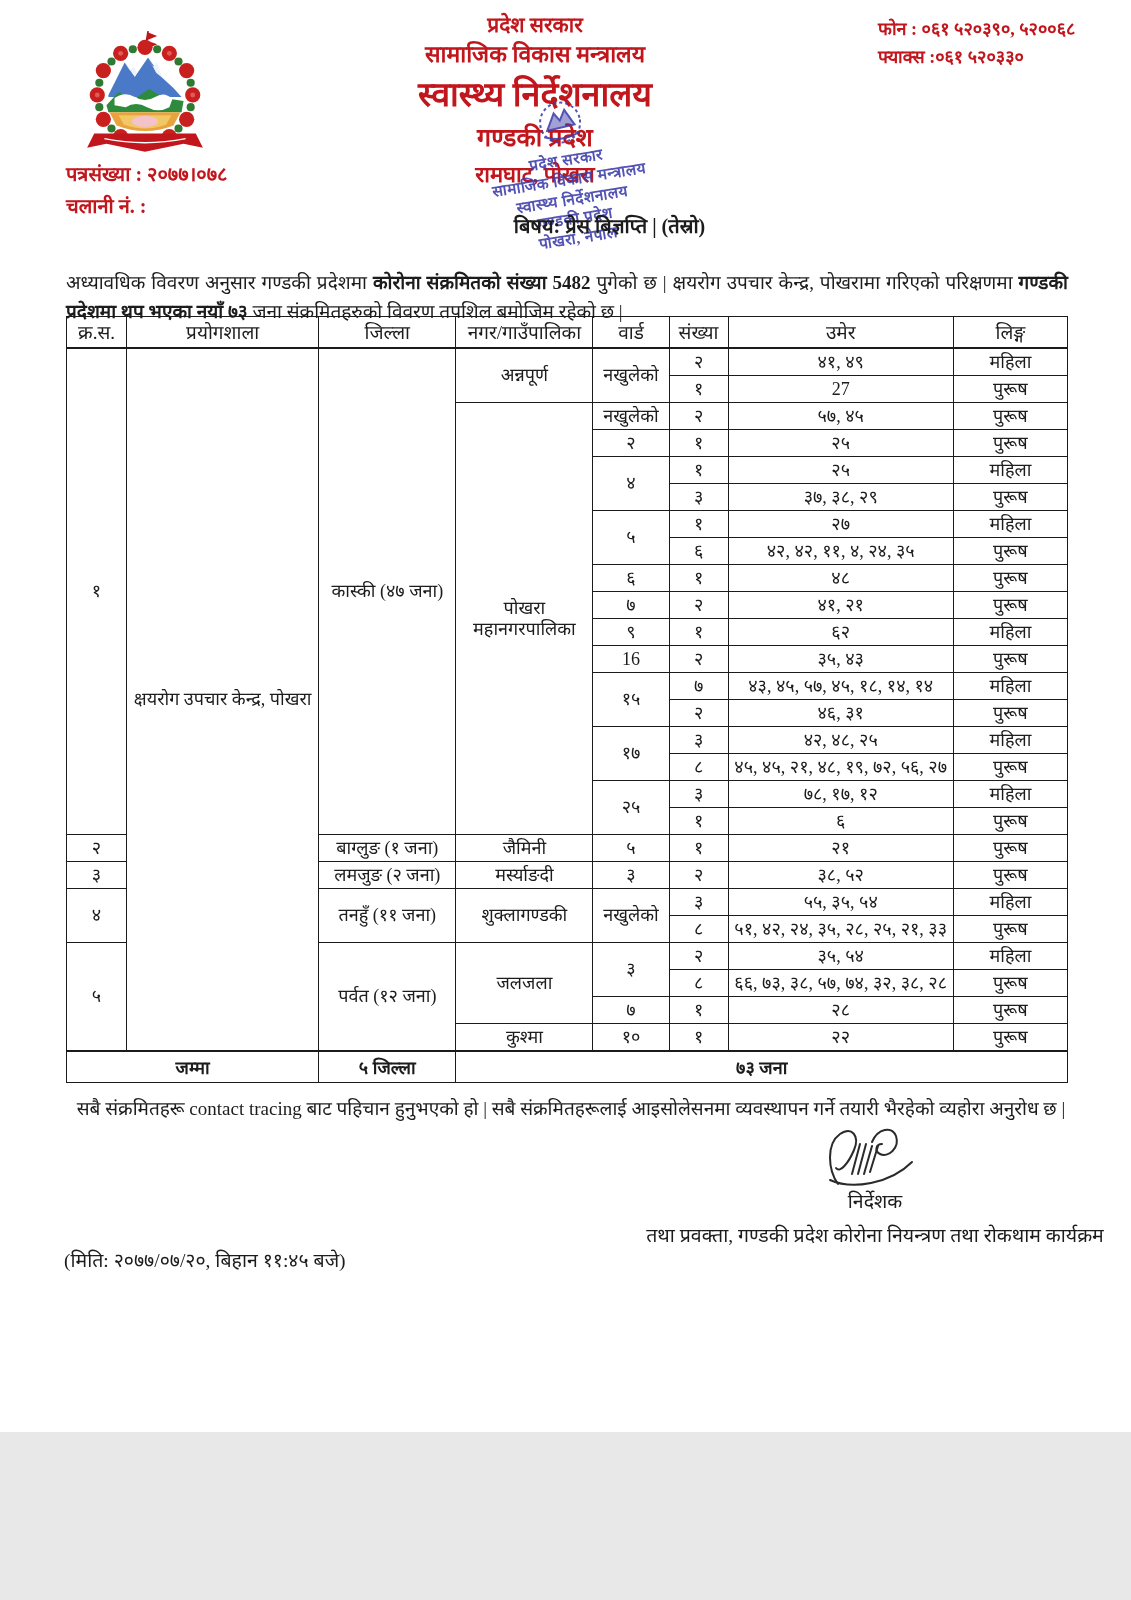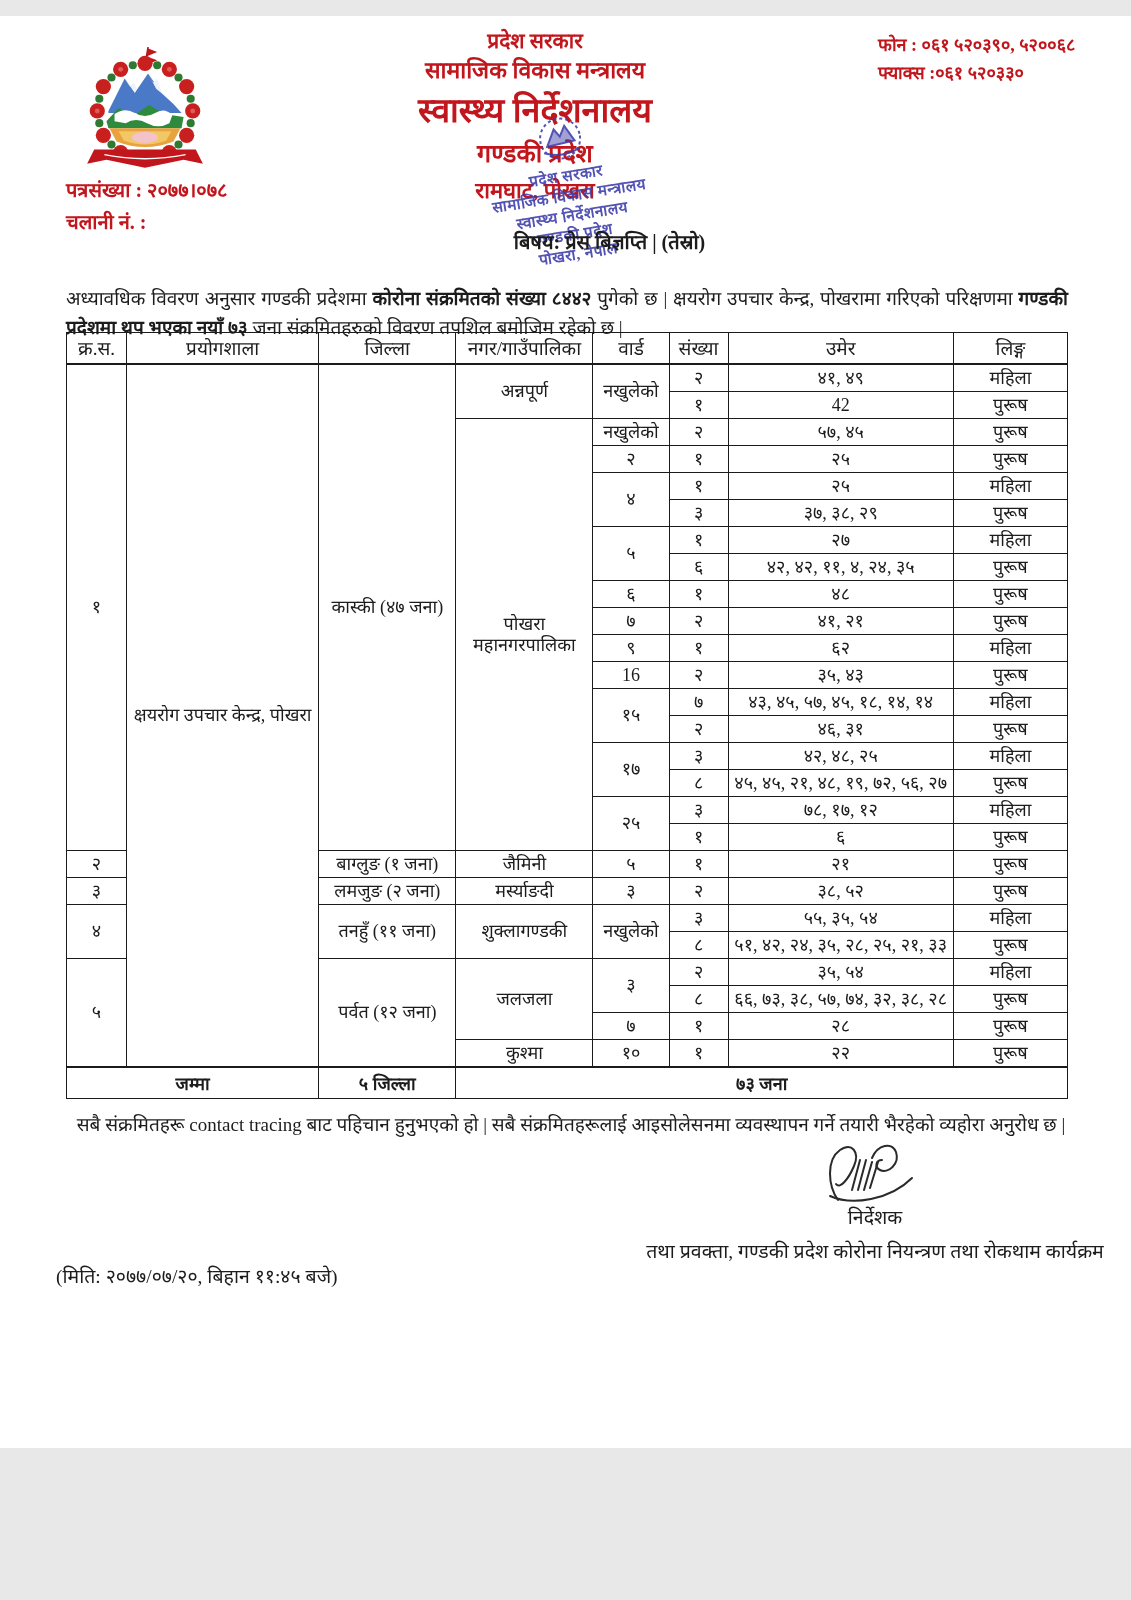--- a/index.html
+++ b/index.html
@@ -1,17 +1,17 @@
 <!DOCTYPE html>
 <html><head>
 <meta charset="utf-8">
 <style>
   html,body{margin:0;padding:0;background:#e8e8e8;}
   .page{
-    position:relative;width:1131px;height:1432px;margin:16px auto;background:#ffffff;
+    position:relative;width:1131px;height:1432px;margin:0 auto;background:#ffffff;
     font-family:"Liberation Serif","DejaVu Serif",serif;color:#1c1c1c;overflow:hidden;text-decoration:underline;
   }
   .red{color:#c2161d;}
   .b{font-weight:bold;}
   
   .logo{position:absolute;left:82px;top:30px;width:126px;height:132px;}
   .head-center{position:absolute;left:300px;top:12px;width:470px;text-align:center;line-height:1.25;}
   .hc1{font-size:21px;font-weight:bold;}
   .hc2{font-size:23px;font-weight:bold;margin-top:3px;}
   .hc3{font-size:34px;font-weight:bold;margin-top:4px;}
@@ -35,21 +35,21 @@
   .cases th,.cases td{border:1.6px solid #1b1b1b;text-align:center;vertical-align:middle;padding:0 4px;overflow:hidden;}
   .cases thead th{height:30px;font-weight:normal;font-size:19px;border-bottom-width:2.4px;}
   .cases tbody td{height:26px;line-height:1.15;}
   .cases tfoot td{height:30px;font-weight:bold;border-top-width:2.2px;}
   
   .note{position:absolute;left:66px;top:1076px;width:1010px;font-size:19px;text-align:center;}
   .sig-art{position:absolute;left:812px;top:1122px;width:120px;height:76px;}
   .sign-block{position:absolute;left:630px;top:1192px;width:490px;text-align:center;font-size:19.5px;line-height:1.0;}
   .sign-block .nm{margin-bottom:12px;}
   .sign-block .t1{margin-bottom:14px;}
-  .date-line{position:absolute;left:56px;top:1246px;font-size:19.5px;}
+  .date-line{position:absolute;left:64px;top:1246px;font-size:19.5px;}
 </style>
 </head>
 <body>
 
 <div class="page">
 
   <div class="logo">
     <svg viewBox="0 0 120 130" width="126" height="132">
 
       <line x1="63" y1="1" x2="60" y2="20" stroke="#9e1016" stroke-width="1.6"></line>
@@ -142,21 +142,21 @@
         <div class="sline">प्रदेश सरकार</div>
         <div class="sline">सामाजिक विकास मन्त्रालय</div>
         <div class="sline">स्वास्थ्य निर्देशनालय</div>
         <div class="sline">गण्डकी प्रदेश</div>
         <div class="sline">पोखरा, नेपाल</div>
       </div>
   </div>
 
   <div class="subject">बिषय: प्रेस बिज्ञप्ति  |  (तेस्रो)</div>
 
-  <p class="intro" id="intro-paragraph"><span>अध्यावधिक विवरण अनुसार गण्डकी प्रदेशमा  </span><span class="b">कोरोना संक्रमितको संख्या ८४४२</span><span> पुगेको छ | क्षयरोग उपचार केन्द्र, पोखरामा गरिएको परिक्षणमा </span><span class="b">गण्डकी  प्रदेशमा थप भएका नयाँ ७३</span><span> जना संक्रमितहरुको विवरण तपशिल बमोजिम रहेको छ |</span></p>
+  <p class="intro" id="intro-paragraph"><span>अध्यावधिक विवरण अनुसार गण्डकी प्रदेशमा  </span><span class="b">कोरोना संक्रमितको संख्या 5482</span><span> पुगेको छ | क्षयरोग उपचार केन्द्र, पोखरामा गरिएको परिक्षणमा </span><span class="b">गण्डकी  प्रदेशमा थप भएका नयाँ ७३</span><span> जना संक्रमितहरुको विवरण तपशिल बमोजिम रहेको छ |</span></p>
 
   <table class="cases">
     <colgroup>
       <col style="width:6%">
         <col style="width:19.2%">
         <col style="width:13.7%">
         <col style="width:13.7%">
       <col style="width:7.6%">
         <col style="width:5.9%">
         <col style="width:22.5%">
@@ -180,21 +180,21 @@
           <td rowspan="26">क्षयरोग उपचार केन्द्र, पोखरा</td>
           <td rowspan="18">कास्की (४७ जना)</td>
           <td rowspan="2">अन्नपूर्ण</td>
           <td rowspan="2">नखुलेको</td>
           <td>२</td>
           <td>४१, ४९</td>
           <td>महिला</td>
         </tr>
         <tr>
           <td>१</td>
-          <td>42</td>
+          <td>27</td>
           <td>पुरूष</td>
         </tr>
         <tr>
           <td rowspan="16">पोखरा महानगरपालिका</td>
           <td>नखुलेको</td>
           <td>२</td>
           <td>५७, ४५</td>
           <td>पुरूष</td>
         </tr>
         <tr>

